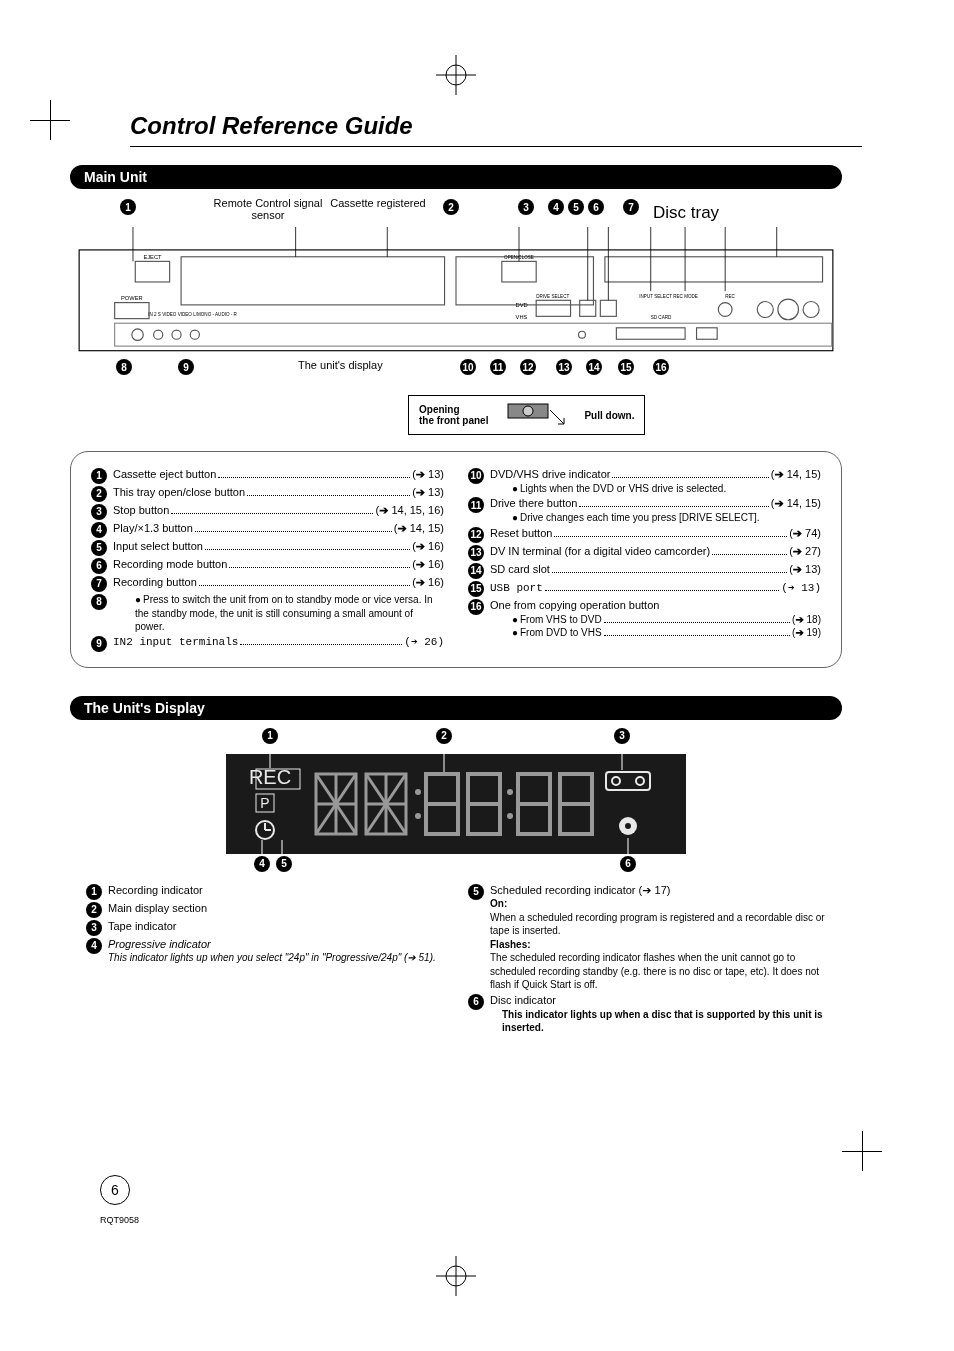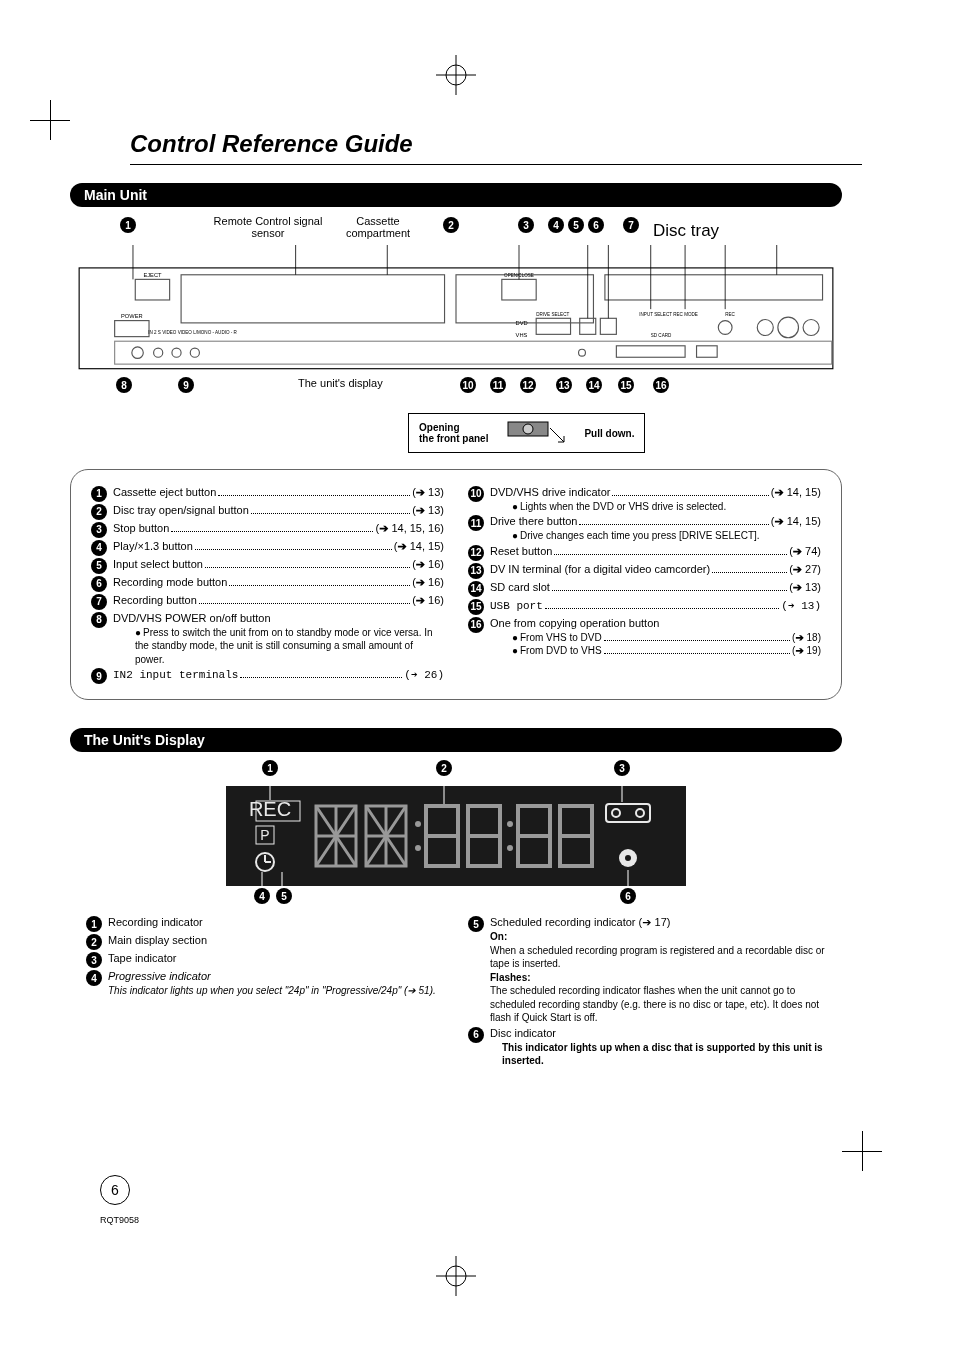--- a/index.html
+++ b/index.html
@@ -1,16 +1,16 @@
 <!DOCTYPE html>
 <html><head>
 <meta charset="utf-8">
 <style>
   html,body{margin:0;padding:0;background:#fff;font-family:Arial,Helvetica,sans-serif;color:#000}
-  .page{width:912px;height:1351px;position:relative;box-sizing:border-box;padding:30px 50px}
+  .page{width:912px;height:1351px;position:relative;box-sizing:border-box;padding:12px 50px}
   .reg-tl{position:absolute;left:30px;top:100px;width:40px;height:40px}
   .reg-tl:before,.reg-tl:after{content:"";position:absolute;background:#000}
   .reg-tl:before{width:40px;height:1px;top:20px;left:0}
   .reg-tl:after{width:1px;height:40px;left:20px;top:0}
   .reg-br{position:absolute;right:30px;bottom:180px;width:40px;height:40px}
   .reg-br:before,.reg-br:after{content:"";position:absolute;background:#000}
   .reg-br:before{width:40px;height:1px;top:20px;left:0}
   .reg-br:after{width:1px;height:40px;left:20px;top:0}
   .reg-top{position:absolute;left:50%;top:55px;transform:translateX(-50%);width:40px;height:40px}
   .reg-top svg,.reg-bot svg{width:40px;height:40px}
@@ -67,21 +67,21 @@
   <hr class="rule">
 
   <div class="content">
     <div class="pill">Main Unit</div>
 
     <div style="position:relative;padding:0 8px">
       
       <div style="position:relative;height:30px">
         <span class="num" style="position:absolute;left:42px;top:2px">1</span>
         <div style="position:absolute;left:130px;top:0;font-size:11px;text-align:center;width:120px">Remote Control signal sensor</div>
-        <div style="position:absolute;left:250px;top:0;font-size:11px;text-align:center;width:100px">Cassette compartment</div>
+        <div style="position:absolute;left:250px;top:0;font-size:11px;text-align:center;width:100px">Cassette registered</div>
         <span class="num" style="position:absolute;left:365px;top:2px">2</span>
         <span class="num" style="position:absolute;left:440px;top:2px">3</span>
         <span class="num" style="position:absolute;left:470px;top:2px">4</span>
         <span class="num" style="position:absolute;left:490px;top:2px">5</span>
         <span class="num" style="position:absolute;left:510px;top:2px">6</span>
         <span class="num" style="position:absolute;left:545px;top:2px">7</span>
         <div style="position:absolute;left:575px;top:6px;font-size:17px">Disc tray</div>
       </div>
 
       
@@ -184,21 +184,21 @@
                   <span class="lbl">Cassette eject button </span>
                   <span class="dots"></span>
                   <span class="ref">(<span class="arrow">➔</span> 13)</span>
                 </div>
               </div>
             </div>
             <div class="legend-line">
               <span class="num">2</span>
               <div style="flex: 1 1 0%;">
                 <div class="row">
-                  <span class="lbl">Disc tray open/signal button </span>
+                  <span class="lbl">This tray open/close button </span>
                   <span class="dots"></span>
                   <span class="ref">(<span class="arrow">➔</span> 13)</span>
                 </div>
               </div>
             </div>
             <div class="legend-line">
               <span class="num">3</span>
               <div style="flex: 1 1 0%;">
                 <div class="row">
                   <span class="lbl">Stop button </span>
@@ -243,21 +243,20 @@
                 <div class="row">
                   <span class="lbl">Recording button </span>
                   <span class="dots"></span>
                   <span class="ref">(<span class="arrow">➔</span> 16)</span>
                 </div>
               </div>
             </div>
             <div class="legend-line">
               <span class="num">8</span>
               <div style="flex: 1 1 0%;">
-                <div>DVD/VHS POWER on/off button</div>
                 <div class="sub"><span class="bul">●</span>Press to switch the unit from on to standby mode or vice versa. In the standby mode, the unit is still consuming a small amount of power.</div>
               </div>
             </div>
             <div class="legend-line">
               <span class="num">9</span>
               <div style="flex: 1 1 0%; font-family: Liberation Mono, monospace;">
                 <div class="row">
                   <span class="lbl">IN2 input terminals </span>
                   <span class="dots"></span>
                   <span class="ref">(<span class="arrow">➔</span> 26)</span>

